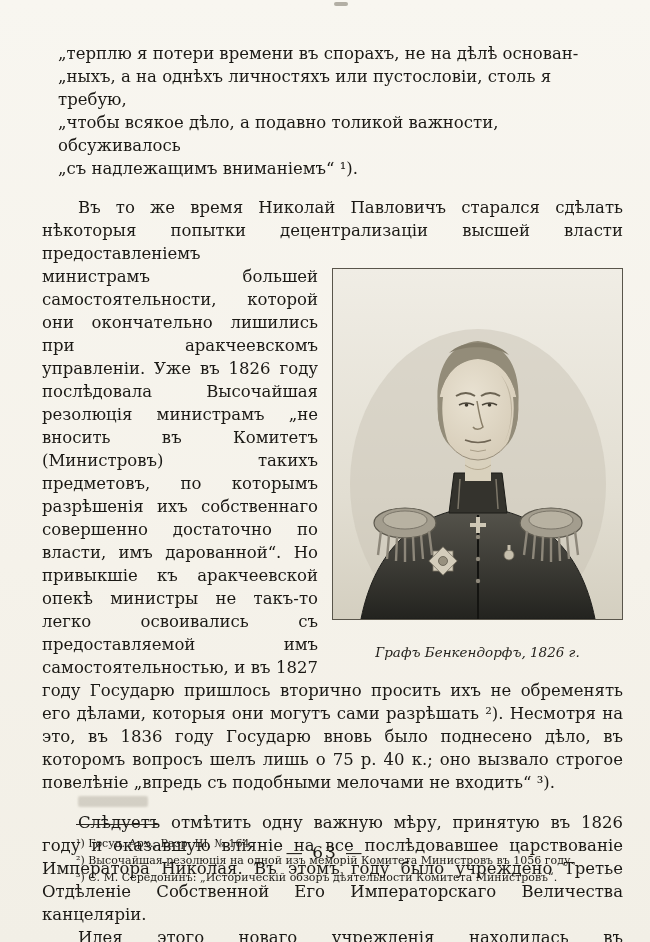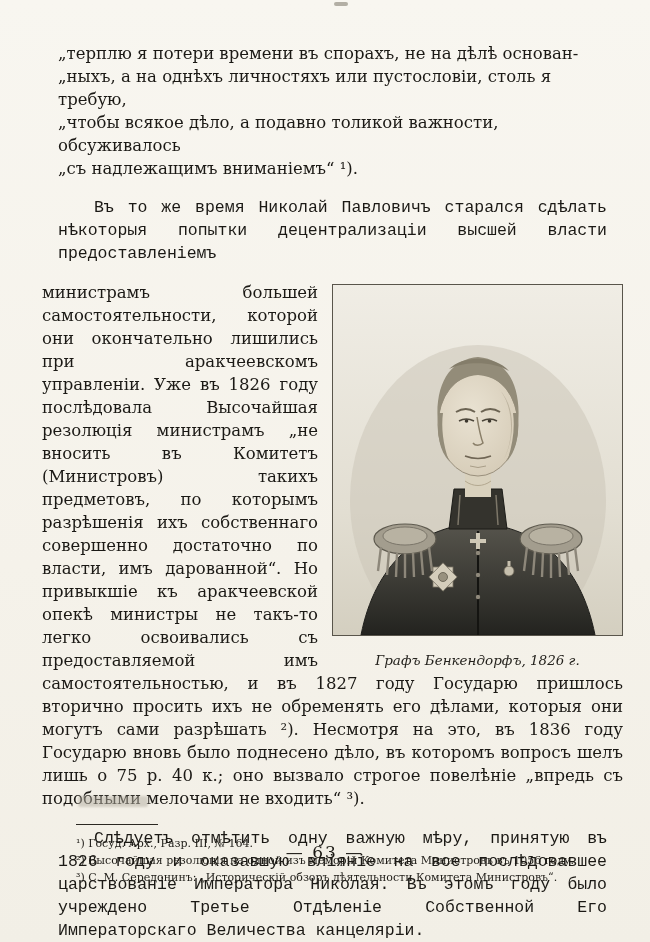--- a/index.html
+++ b/index.html
@@ -10,30 +10,30 @@
     background:linear-gradient(180deg,#f8f6f0 0%,#f5f2ea 60%,#f2efe6 100%);
     font-family:"DejaVu Serif","Liberation Serif",serif;
     color:#1b1915;
     overflow:hidden;
   }
   .text-block{
     position:absolute;left:42px;top:26px;width:581px;
     font-size:16.5px;line-height:23px;text-align:justify;
   }
   .quote-block{margin:16px;white-space:pre-line;text-align:left;}
-  .para{margin:16px;text-indent:36px;font-family:Liberation Mono, monospace;}
+  .para{margin:0;text-indent:36px;}
   .portrait-figure{
     float:right;width:291px;margin:3px 0 2px 14px;text-indent:0;
   }
   .portrait-image{
     border:1px solid #59554b;line-height:0;background:#e9e6dd;
   }
   .portrait-figure figcaption{
     font-style:italic;font-size:13.5px;line-height:17px;
-    text-align:center;margin-top:16px;color:#24221d;
+    text-align:center;margin-top:24px;color:#24221d;
   }
   .scan-artifact-top{
     position:absolute;left:334px;top:2px;width:14px;height:4px;
     background:#8d887c;opacity:.65;border-radius:2px;
   }
   .scan-artifact-left{
     position:absolute;left:78px;top:796px;width:70px;height:11px;
     background:#b5b0a3;opacity:.5;border-radius:2px;filter:blur(1px);
   }
   .footnote-rule{

